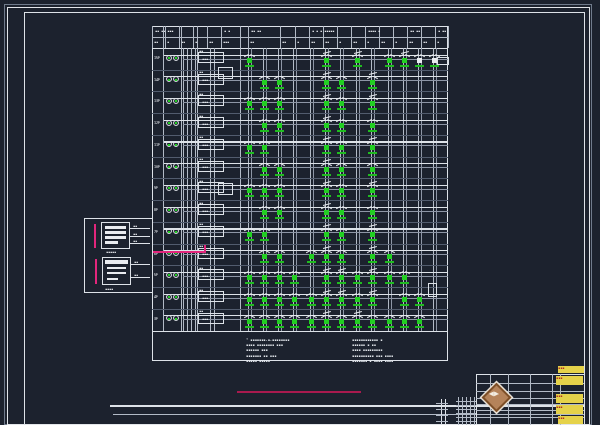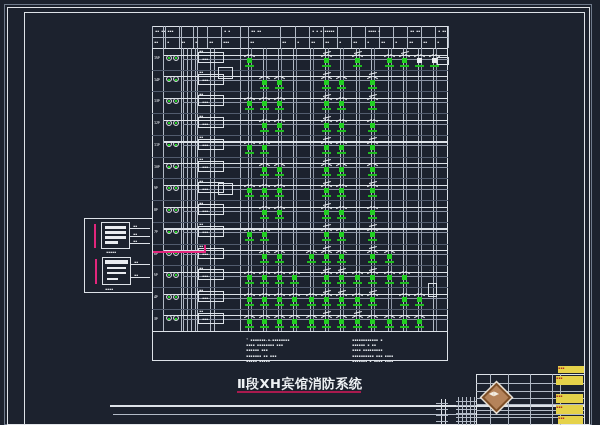--- a/index.html
+++ b/index.html
@@ -930,21 +930,20 @@
 
   <div class="ln bright" style="left:130px;top:228px;width:20px;height:1px;"></div>
   <div class="ln bright" style="left:130px;top:235.5px;width:20px;height:1px;"></div>
   <div class="ln bright" style="left:130px;top:243px;width:20px;height:1px;"></div>
   <div class="ln bright" style="left:131px;top:264px;width:19px;height:1px;"></div>
   <div class="ln bright" style="left:131px;top:277px;width:19px;height:1px;"></div>
 
   <div class="mag" style="left:153px;top:251px;width:52px;height:2px;"></div>
   <div class="mag" style="left:203.5px;top:245px;width:2px;height:8px;"></div>
 
-  <div id="title">Ⅱ段XH宾馆消防系统</div>
   <div id="title-ul"></div>
 
   <div id="tblock" class="abs" style="left:0;top:0;width:600px;height:425px;">
       <div class="ln bright" style="left: 476px; top: 374px; width: 108px; height: 1.2px;"></div>
       <div class="ln bright" style="left: 476px; top: 374px; width: 1.2px; height: 51px;"></div>
       <div class="ln " style="left: 476px; top: 383px; width: 108px; height: 1px;"></div>
       <div class="ln " style="left: 476px; top: 390.5px; width: 108px; height: 1px;"></div>
       <div class="ln " style="left: 476px; top: 398px; width: 108px; height: 1px;"></div>
       <div class="ln " style="left: 476px; top: 403.5px; width: 108px; height: 1px;"></div>
       <div class="ln " style="left: 476px; top: 410px; width: 108px; height: 1px;"></div>

